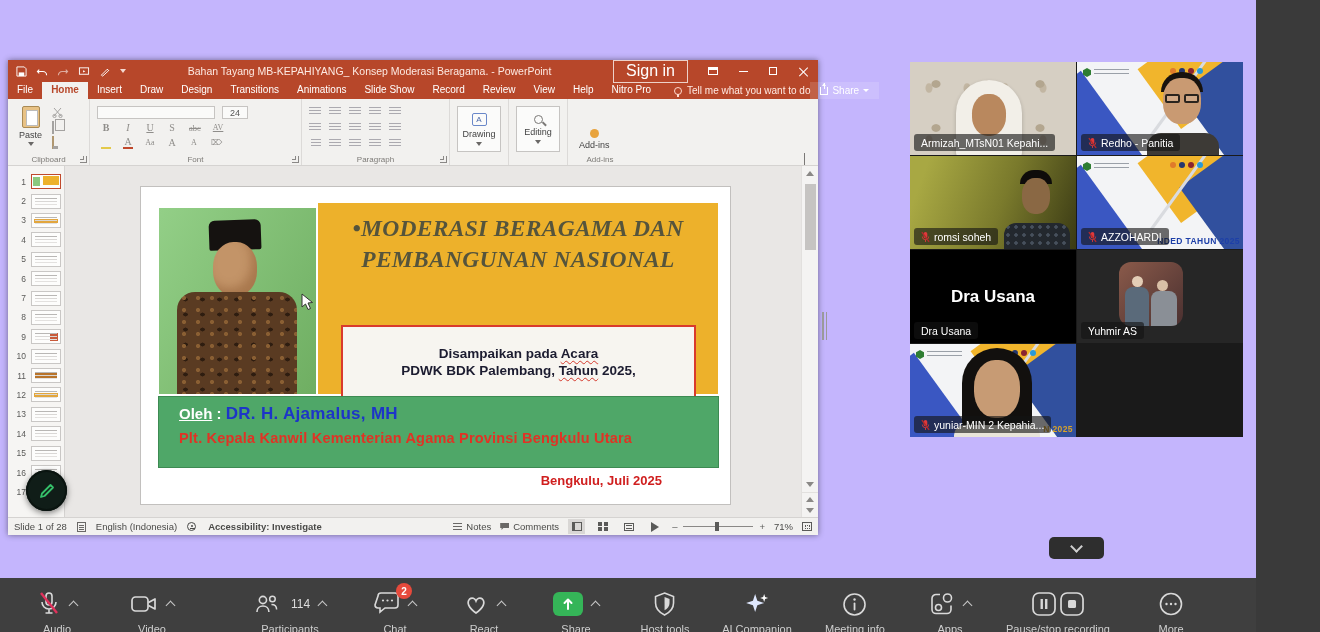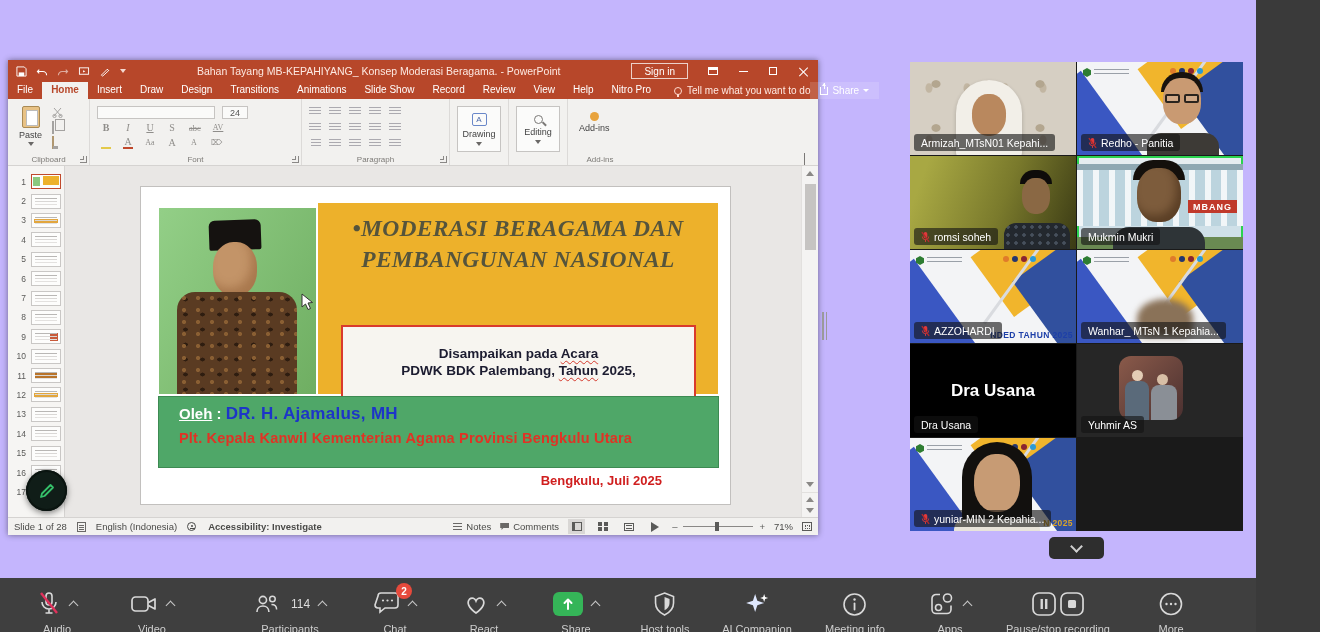--- a/index.html
+++ b/index.html
@@ -8,21 +8,21 @@
           font-family:"Liberation Sans",sans-serif;-webkit-font-smoothing:antialiased;}
 
   
   .ppt{position:absolute;left:8px;top:60px;width:810px;height:475px;background:#f2f1ef;
        box-shadow:0 0 6px rgba(0,0,0,.45);font-size:10px;color:#333;}
   .ppt-titlebar{height:22px;background:#b7472a;color:#fff;display:flex;align-items:center;}
   .qat{display:flex;align-items:center;gap:9px;margin-left:8px;}
   .qat svg{display:block;}
   .qat-caret{width:0;height:0;border-left:3px solid transparent;border-right:3px solid transparent;border-top:4px solid #f4d9d1;}
   .ppt-title{flex:1;text-align:center;font-size:10.5px;color:#fde9e2;white-space:nowrap;overflow:hidden;}
-  .signin{border:1px solid rgba(255,255,255,.75);padding:1.5px 12px;font-size:10px;margin-right:10px;color:#fff;}
+  .signin{border:1px solid rgba(255,255,255,.75);padding:1.5px 12px;font-size:16px;margin-right:10px;color:#fff;}
   .wbtn{width:30px;height:22px;display:flex;align-items:center;justify-content:center;color:#fff;}
   .wbtn .bar{width:9px;height:1px;background:#fff;}
   .wbtn .box{width:8px;height:8px;border:1px solid #fff;}
   .wbtn .ribx{width:10px;height:8px;border:1px solid #fff;border-top-width:3px;}
   .xmark{position:relative;width:9px;height:9px;}
   .xmark:before,.xmark:after{content:"";position:absolute;left:4px;top:-1px;width:1.4px;height:12px;background:#fff;}
   .xmark:before{transform:rotate(45deg);} .xmark:after{transform:rotate(-45deg);}
 
   .ppt-menubar{height:17px;background:#b7472a;display:flex;align-items:stretch;color:#fff;font-size:10px;}
   .mtab{padding:2px 9px 0;white-space:nowrap;}
@@ -378,21 +378,21 @@
           <span class="bcaret"></span>
         </div>
       </div>
       <div class="rgroup">
         <div class="drawbox">
           <span class="ic-editing"></span>
           <span>Editing</span>
           <span class="bcaret"></span>
         </div>
       </div>
-      <div class="rgroup" style="width:64px;border-right:none;">
+      <div class="rgroup" style="width:64px;border-right:none;align-items:flex-end;">
         <div class="bigbtn">
           <span class="ic-addins"></span>
           <span>Add-ins</span>
         </div>
         <span class="rglabel">Add-ins</span>
       </div>
       <span class="rib-collapse"><span class="chev-up"></span></span>
     </div>
 
     <div class="ppt-work">
@@ -609,32 +609,20 @@
       <div class="nlabel">
         <svg width="9" height="12" viewBox="0 0 10 13">
             <rect x="3" y="1" width="4" height="7" rx="2" fill="#e0393b"></rect>
             <path d="M1.5 6 a3.5 3.5 0 0 0 7 0 M5 9.5 V12" stroke="#e0393b" fill="none"></path>
             <path d="M1 1 L9 12" stroke="#b02a2c" stroke-width="1.6"></path>
           </svg>
         <span>romsi soheh</span>
       </div>
     </div>
 
-    <div class="tile mukm active">
-      <span class="bld-roof"></span>
-      <span class="bld"></span>
-      <span class="grass"></span>
-      <span class="sign">MBANG</span>
-      <span class="mukm-hair"></span>
-      <span class="mukm-face"></span>
-      <span class="mukm-body"></span>
-      <div class="nlabel">
-          <span>Mukmin Mukri</span>
-        </div>
-    </div>
 
     <div class="tile vbg">
       <span class="vsh v-yel"></span>
       <span class="vsh v-blur"></span>
       <span class="vsh v-blul"></span>
       <span class="vsh v-gray"></span>
       <span class="vsh v-logo">
           <span class="v-crest"></span>
           <span class="v-tx"></span>
         </span>
@@ -648,40 +636,20 @@
       <div class="nlabel">
         <svg width="9" height="12" viewBox="0 0 10 13">
             <rect x="3" y="1" width="4" height="7" rx="2" fill="#e0393b"></rect>
             <path d="M1.5 6 a3.5 3.5 0 0 0 7 0 M5 9.5 V12" stroke="#e0393b" fill="none"></path>
             <path d="M1 1 L9 12" stroke="#b02a2c" stroke-width="1.6"></path>
           </svg>
         <span>AZZOHARDI</span>
       </div>
     </div>
 
-    <div class="tile vbg">
-      <span class="vsh v-yel"></span>
-      <span class="vsh v-blur"></span>
-      <span class="vsh v-blul"></span>
-      <span class="vsh v-gray"></span>
-      <span class="vsh v-logo">
-          <span class="v-crest"></span>
-          <span class="v-tx"></span>
-        </span>
-      <span class="v-dots">
-          <i style="background:#e07b2a;"></i>
-          <i style="background:#24366e;"></i>
-          <i style="background:#8a2430;"></i>
-          <i style="background:#2a9ad6;"></i>
-        </span>
-      <span class="blob"></span>
-      <div class="nlabel">
-          <span>Wanhar_ MTsN 1 Kepahia...</span>
-        </div>
-    </div>
 
     <div class="tile">
       <div class="ctext">Dra Usana</div>
       <div class="nlabel">
           <span>Dra Usana</span>
         </div>
     </div>
 
     <div class="tile yuh">
       <div class="yuh-av">

